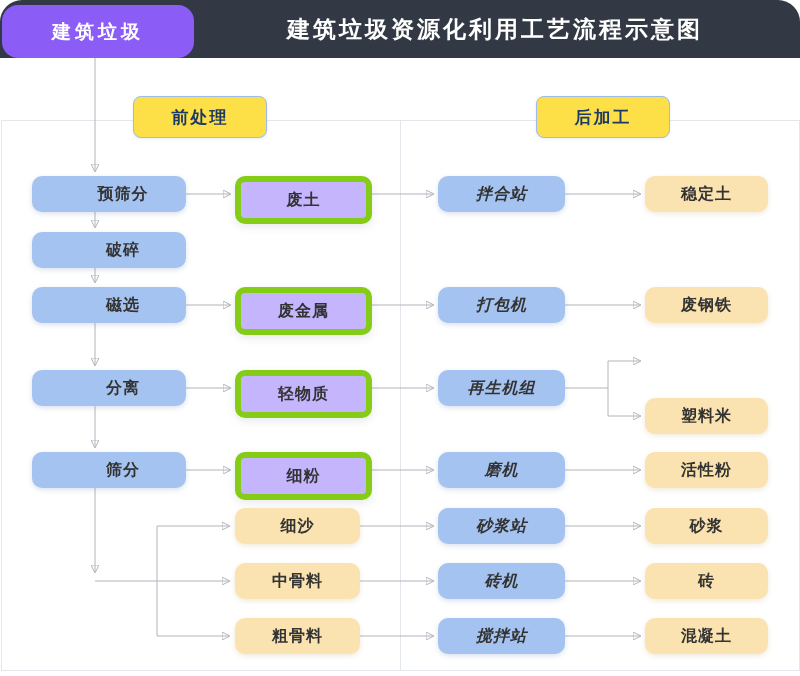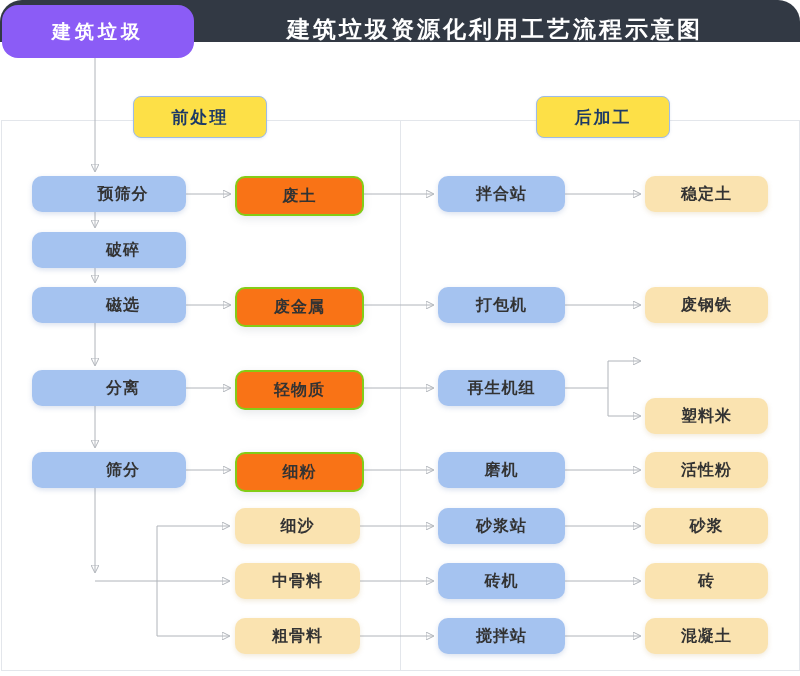--- a/index.html
+++ b/index.html
@@ -3,21 +3,21 @@
 <meta charset="utf-8">
 <style>
   html,body{margin:0;padding:0;background:#fff;}
   #stage{
     position:relative;width:800px;height:676px;overflow:hidden;
     font-family:"Liberation Sans","DejaVu Sans",sans-serif;
     background:#fff;
   }
   
   .header-bar{
-    position:absolute;left:0;top:0;width:800px;height:42px;
+    position:absolute;left:0;top:0;width:800px;height:58px;
     background:#323944;border-radius:22px 22px 0 0;
   }
   .header-title{
     position:absolute;left:200px;right:10px;top:0;height:58px;
     line-height:58px;text-align:center;color:#fff;
     font-size:23px;font-weight:bold;letter-spacing:3px;
   }
   .root-tab{
     position:absolute;left:2px;top:5px;width:192px;height:53px;
     background:#8b5cf6;border-radius:16px;
@@ -42,25 +42,25 @@
   .section-label.post{left:536px;}
   
   .node{
     position:absolute;height:36px;border-radius:10px;
     display:flex;align-items:center;justify-content:center;
     font-size:16px;font-weight:600;color:#333;letter-spacing:1px;
     z-index:2;
   }
   .node.blue{background:#a5c3f0;box-shadow:0 2px 5px rgba(110,140,190,.25);}
   .node.yellow{background:#fae3b0;box-shadow:0 2px 5px rgba(190,160,90,.22);}
-  .node.white{background:#f97316;border:2px solid #84cc16;box-shadow:0 3px 8px rgba(60,70,90,.12);}
+  .node.white{background:#c4b5fd;border:6px solid #84cc16;box-shadow:0 3px 8px rgba(60,70,90,.12);}
   
   .c1{left:32px;width:126px;padding-left:28px;}
   .c2{left:235px;width:125px;}
-  .c3{left:438px;width:127px;}
+  .c3{left:438px;width:127px;font-style:italic;}
   .c4{left:645px;width:123px;font-family:Liberation Serif, serif;}
   
   #wires{position:absolute;left:0;top:0;width:800px;height:676px;z-index:1;}
   #wires path{stroke:#b0b4ba;stroke-width:1;fill:none;}
 </style>
 </head>
 <body>
 
 <div id="stage">
 

